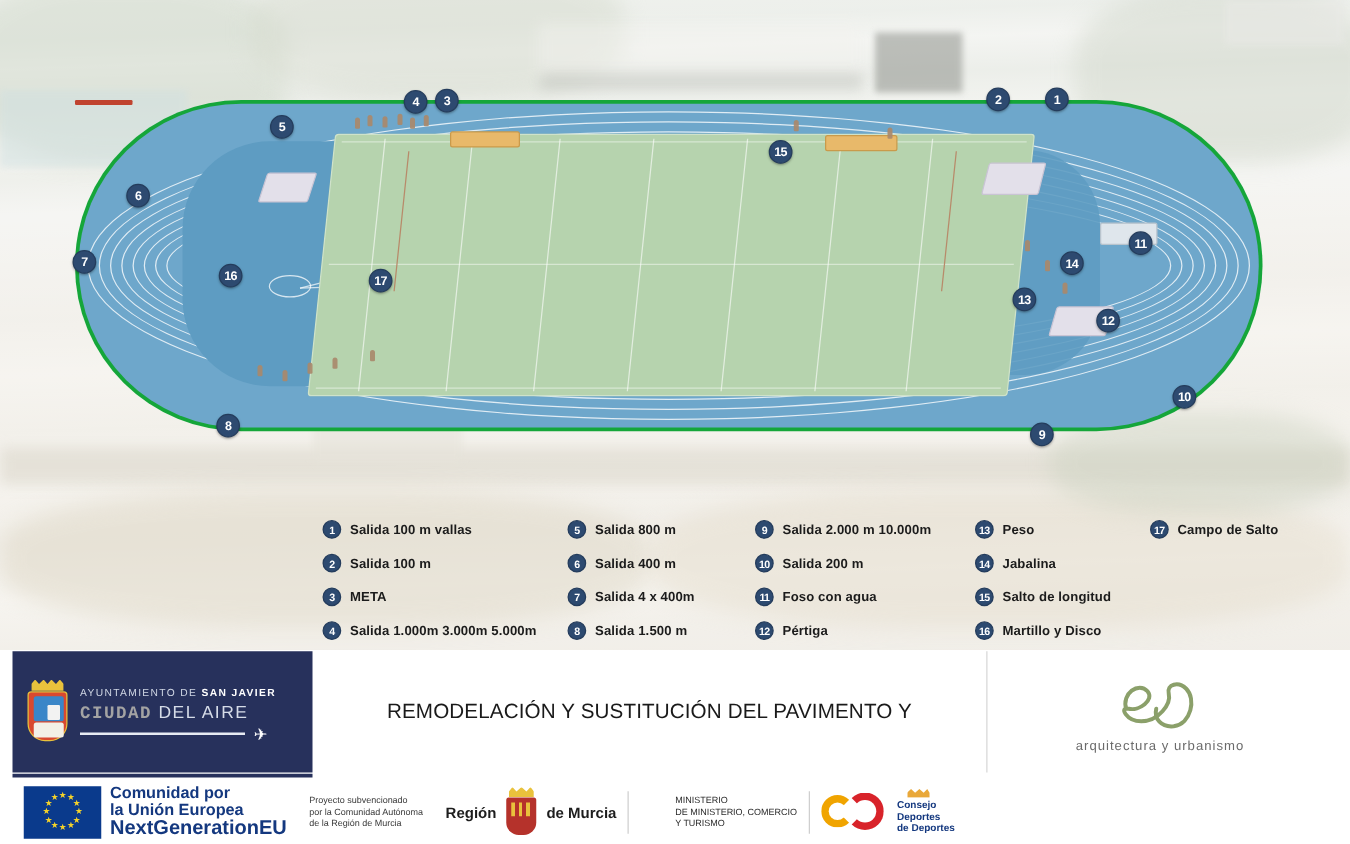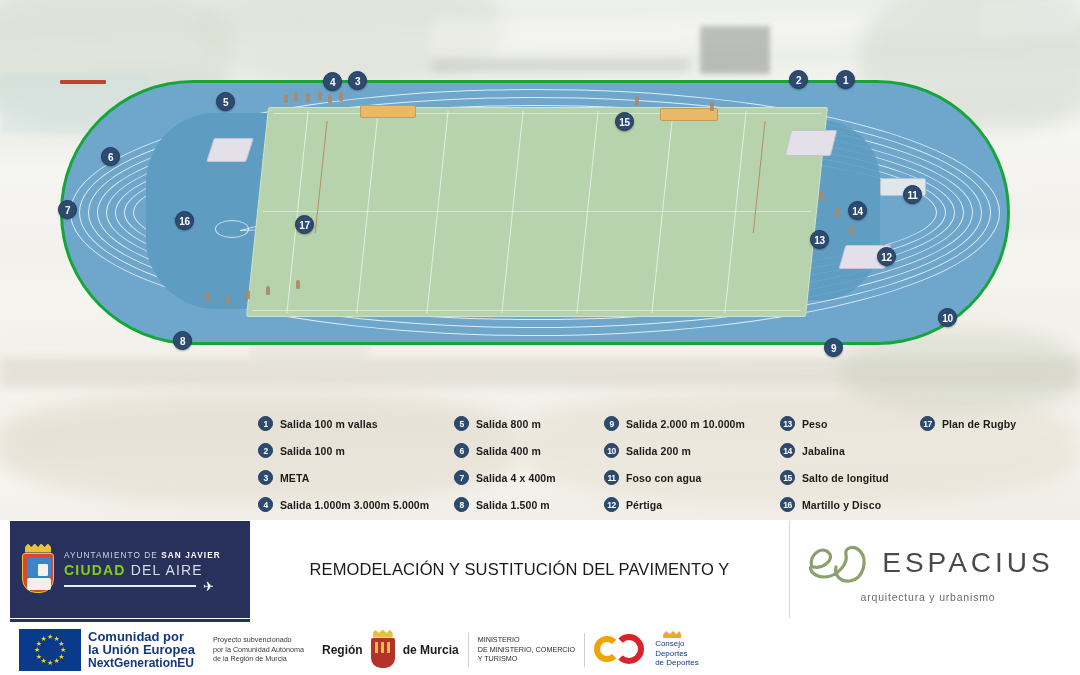--- a/index.html
+++ b/index.html
@@ -134,21 +134,21 @@
   #shield .base {
     position: absolute; left: 4px; top: 24px; width: 24px; height: 12px;
     background: #f3f0e6; border-radius: 2px;
   }
   #city-text { display: flex; flex-direction: column; gap: 2px; }
   .ct-line1 {
     font-size: 8.2px; color: #cfd6e4; letter-spacing: 1.1px; white-space: nowrap;
   }
   .ct-line1 b { color: #ffffff; }
   .ct-line2 { font-size: 14px; letter-spacing: 1.2px; white-space: nowrap; }
-  .ct-line2 .a { color: #84cc16; font-weight: bold; }
+  .ct-line2 .a { color: #a3a3a3; font-weight: bold; font-family: Liberation Mono, monospace; }
   .ct-line2 .b { color: #d6dce8; }
   .ct-rule { position: relative; margin-top: 3px; height: 6px; width: 150px; }
   .ct-rule i { position: absolute; left: 0; top: 2px; width: 132px; height: 2px;
                background: #e7ebf3; }
   .ct-rule .plane {
     position: absolute; right: 0; top: -3px; color: #ffffff; font-size: 13px; line-height: 1;
   }
 
   #title-main {
     flex: 1 1 auto; display: flex; flex-direction: column;
@@ -175,21 +175,21 @@
   }
   .fund-cell { display: flex; align-items: center; gap: 7px; padding: 0 9px; height: 100%; }
   .fund-sep { width: 1px; height: 34px; background: #cfcfcf; flex: 0 0 1px; }
 
   #eu-flag {
     width: 62px; height: 42px; background: #0a3a8c; position: relative; flex: 0 0 62px;
   }
   #eu-flag .star { position: absolute; color: #f5d32a; font-size: 7px; line-height: 7px; }
   #eu-text { line-height: 1.05; }
   #eu-text .l { font-size: 13px; font-weight: bold; color: #14387f; white-space: nowrap; }
-  #eu-text .s { font-size: 12px; font-weight: bold; color: #14387f; white-space: nowrap; }
+  #eu-text .s { font-size: 16px; font-weight: bold; color: #14387f; white-space: nowrap; }
 
   .murcia-word { font-size: 12px; font-weight: bold; color: #1d1d1d; }
   #murcia-arms { width: 26px; height: 40px; position: relative; flex: 0 0 26px; }
   #murcia-arms .mc {
     position: absolute; left: 3px; top: 0; width: 20px; height: 8px; background: #e9c23c;
     clip-path: polygon(0 100%,0 45%,14% 0,30% 45%,50% 0,70% 45%,86% 0,100% 45%,100% 100%);
   }
   #murcia-arms .mb {
     position: absolute; left: 1px; top: 8px; width: 24px; height: 30px;
     background: #b5322b; border-radius: 2px 2px 10px 10px;
@@ -207,21 +207,21 @@
   }
   #esp-arms .ea-body {
     position: absolute; left: 2px; top: 9px; width: 30px; height: 30px;
     background: #6d6d6d; border-radius: 2px 2px 11px 11px;
   }
   #esp-arms .ea-body::after {
     content:""; position:absolute; left:4px; top:4px; right:4px; bottom:5px;
     background: repeating-linear-gradient(90deg,#efefef 0 2px,#6d6d6d 2px 5px);
   }
   .gob-txt { font-size: 7.6px; font-weight: bold; color: #2b2b2b; line-height: 1.3; }
-  .min-txt { font-size: 7.2px; color: #2b2b2b; line-height: 1.35; white-space: nowrap; }
+  .min-txt { font-size: 7.2px; color: #2b2b2b; line-height: 1.35; white-space: nowrap; margin-left: 28px; }
 
   #prtr-mark { width: 46px; height: 42px; position: relative; flex: 0 0 46px; }
   #prtr-mark .bar {
     position: absolute; left: 12px; top: 2px; width: 10px; height: 38px; background: #d8232a;
   }
   #prtr-mark .top {
     position: absolute; left: 12px; top: 2px; width: 26px; height: 10px; background: #d8232a;
   }
   #prtr-mark .curve {
     position: absolute; left: 21px; top: 2px; width: 20px; height: 22px;
@@ -244,21 +244,21 @@
     border: 6px solid #f0a400; border-radius: 50%; border-right-color: transparent;
   }
   #csd-mark .c2 {
     position: absolute; left: 20px; top: 4px; width: 30px; height: 30px;
     border: 6px solid #d8232a; border-radius: 50%; border-left-color: transparent;
   }
   #csd-crown {
     position: absolute; left: 8px; top: 0; width: 18px; height: 7px; background: #e9a83a;
     clip-path: polygon(0 100%,0 45%,18% 0,36% 45%,55% 0,74% 45%,90% 0,100% 45%,100% 100%);
   }
-  .csd-txt { font-size: 8px; font-weight: normal; color: #14387f; line-height: 1.2; }
+  .csd-txt { font-size: 8px; font-weight: bold; color: #14387f; line-height: 1.2; }
 
   
   #accent-rule {
     position: absolute; left: 10px; top: 619px; width: 240px; height: 3px;
     background: #27315c;
   }
 </style>
 </head>
 <body>
 
@@ -373,21 +373,21 @@
     <div class="lg-item">
       <span class="lg-num">9</span>
       <span class="lg-txt">Salida 2.000 m 10.000m</span>
     </div>
     <div class="lg-item">
       <span class="lg-num">13</span>
       <span class="lg-txt">Peso</span>
     </div>
     <div class="lg-item">
       <span class="lg-num">17</span>
-      <span class="lg-txt">Plan de Rugby</span>
+      <span class="lg-txt">Campo de Salto</span>
     </div>
     <div class="lg-item">
       <span class="lg-num">2</span>
       <span class="lg-txt">Salida 100 m</span>
     </div>
     <div class="lg-item">
       <span class="lg-num">6</span>
       <span class="lg-txt">Salida 400 m</span>
     </div>
     <div class="lg-item">
@@ -459,21 +459,20 @@
 
   <div id="title-main">
     <div>REMODELACIÓN Y SUSTITUCIÓN DEL PAVIMENTO Y</div>
   </div>
 
   <div id="espacius">
     <div id="esp-row">
       <svg width="74" height="52" viewBox="0 0 74 52">
         <path d="M10,30 C6,18 20,8 27,16 C33,23 20,32 12,30 C4,28 10,40 22,40 C36,40 46,26 44,18 C42,10 52,8 58,14 C66,22 62,42 48,44 C38,45 32,38 34,30" fill="none" stroke="#8ba06a" stroke-width="3.2" stroke-linecap="round"></path>
       </svg>
-      <span id="esp-word">ESPACIUS</span>
     </div>
     <div id="esp-sub">arquitectura y urbanismo</div>
   </div>
 </div>
 
 <div id="accent-rule"></div>
 
 <div id="funding">
 
   <div class="fund-cell">

